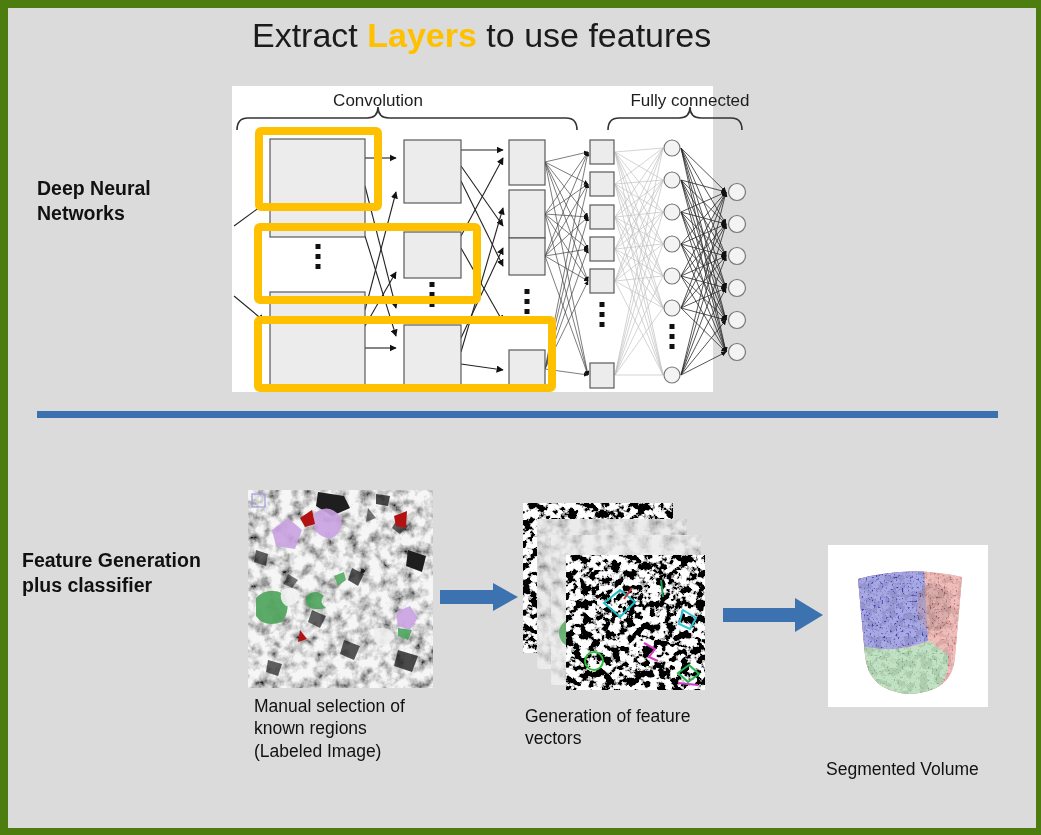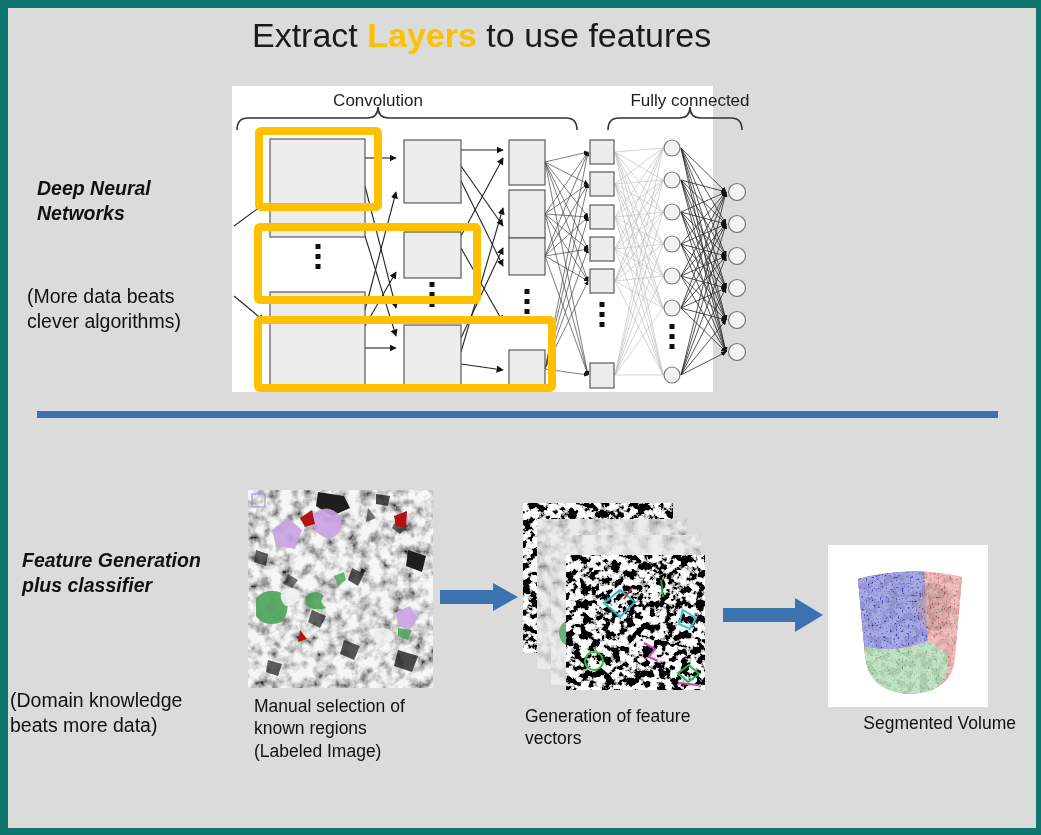--- a/index.html
+++ b/index.html
@@ -1,22 +1,22 @@
 <!DOCTYPE html>
 <html><head>
 <meta charset="utf-8">
 <style>
   html,body{margin:0;padding:0;background:#000;}
   body{width:1041px;height:835px;overflow:hidden;font-family:"Liberation Sans",sans-serif;}
-  #frame{position:relative;width:1041px;height:835px;background:#0f766e;}
+  #frame{position:relative;width:1041px;height:835px;background:#4d7c0f;}
   #slide-bg{position:absolute;left:8px;top:8px;width:1028px;height:820px;background:#dbdbdb;}
   .abs{position:absolute;}
   .title{font-size:34px;color:#1b1b1b;letter-spacing:0px;white-space:nowrap;}
   .title .hl{font-weight:bold;}
-  .side-label{font-size:19.5px;font-weight:bold;color:#111;line-height:1.3;font-style:italic;}
+  .side-label{font-size:19.5px;font-weight:bold;color:#111;line-height:1.3;}
   .side-note{font-size:19.5px;color:#111;line-height:1.3;}
   .caption{font-size:17.5px;color:#111;line-height:1.28;}
   #nn-panel{left:232px;top:86px;width:481px;height:306px;background:#fff;}
   #divider{left:37px;top:411px;width:961px;height:7px;}
   .arrow{position:absolute;}
   .arrow .shaft{position:absolute;}
   .arrow .head{position:absolute;width:0;height:0;}
   svg{display:block;}
   .imgpanel{position:absolute;}
 </style>
@@ -41,21 +41,20 @@
         <feColorMatrix type="matrix" values="0 0 0 0 1  0 0 0 0 1  0 0 0 0 1  3 3 3 0 -3.1"></feColorMatrix>
       </filter>
     </defs>
   </svg>
 
   <div class="abs title" style="left:252px;top:16px;">
     <span>Extract </span><span class="hl" style="color:#FFC000">Layers</span><span> to use features</span>
   </div>
 
   <div class="abs side-label" style="left:37px;top:176px;width:170px;">Deep Neural Networks</div>
-  <div class="abs side-note" style="left:27px;top:284px;width:195px;">(More data beats clever algorithms)</div>
 
   <div class="abs" id="nn-panel">
     <svg id="nn-svg" width="551" height="306" viewBox="0 0 551 306">
       <defs>
         <marker id="arrh" viewBox="0 0 10 10" refX="9" refY="5" markerWidth="6.5" markerHeight="6.5" orient="auto-start-reverse">
           <path d="M0,0L10,5L0,10z" fill="#111"></path>
         </marker>
       </defs>
       <g id="nn-links">
           <line x1="2" y1="140" x2="32" y2="118" stroke="#222" stroke-width="1.1" marker-end="url(#arrh)"></line>
@@ -239,21 +238,20 @@
         <rect x="26" y="141" width="219" height="73" fill="none" stroke="#FFC000" stroke-width="8" rx="2"></rect>
         <rect x="26" y="234" width="294" height="68" fill="none" stroke="#FFC000" stroke-width="8" rx="2"></rect>
       </g>
     </svg>
   </div>
 
   <div class="abs" id="divider" style="background:#3A71AE"></div>
 
 
   <div class="abs side-label" style="left:22px;top:548px;width:185px;">Feature Generation plus classifier</div>
-  <div class="abs side-note" style="left:10px;top:688px;width:200px;">(Domain knowledge beats more data)</div>
 
   <div class="imgpanel" style="left:248px;top:490px;">
     <svg width="185" height="198" viewBox="0 0 185 198">
       <rect width="185" height="198" fill="#c9c9c9"></rect>
       <rect width="185" height="198" filter="url(#grain)" opacity="0.85"></rect>
 
       <g fill="#1e1e1e">
         <path d="M70,2 l26,4 6,12 -18,8 -16,-10 z"></path>
         <path d="M128,4 l14,2 -2,10 -12,-2 z" opacity=".8"></path>
         <path d="M160,60 l18,6 -4,16 -16,-6 z"></path>
@@ -347,14 +345,14 @@
       <g clip-path="url(#cupclip)">
         <rect width="160" height="162" fill="#D8736C"></rect>
         <path d="M26,20 L96,24 Q98,62 100,96 Q70,108 26,104 Z" fill="#4343C0"></path>
         <path d="M30,100 Q70,110 101,96 L120,110 Q122,132 110,142 Q96,152 78,152 Q40,150 34,112 Z" fill="#7CBE80"></path>
         <ellipse cx="106" cy="62" rx="17" ry="24" fill="#6e1d1d" opacity=".4"></ellipse>
         <rect width="160" height="162" filter="url(#speck)" opacity=".5"></rect>
         <rect width="160" height="162" filter="url(#veins)" opacity=".08"></rect>
       </g>
     </svg>
   </div>
-  <div class="abs caption" style="left:826px;top:712px;width:190px;white-space:nowrap;text-align:right;">Segmented Volume</div>
+  <div class="abs caption" style="left:826px;top:758px;width:190px;white-space:nowrap;">Segmented Volume</div>
 </div>
 
 </body></html>

